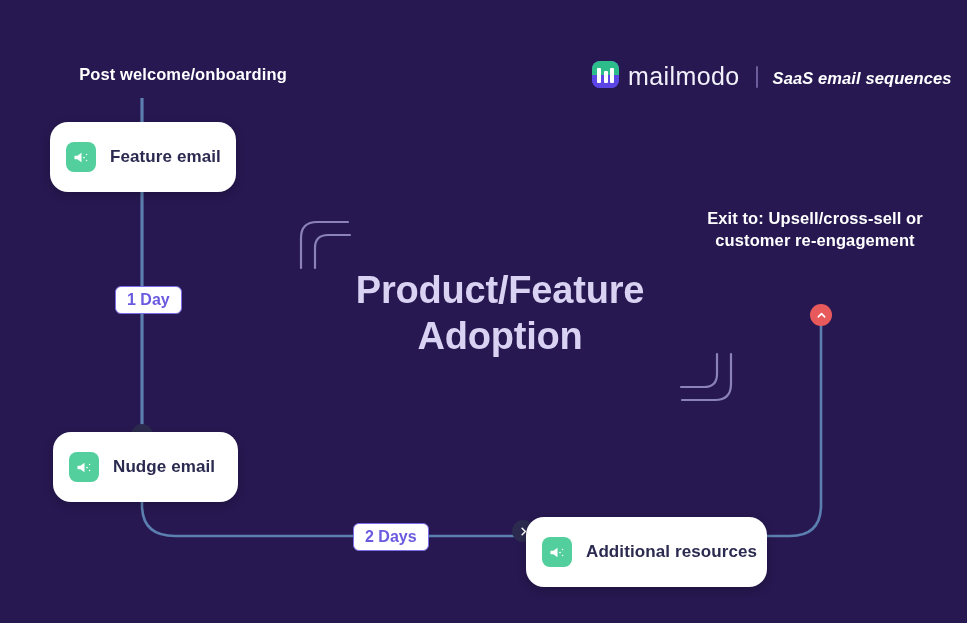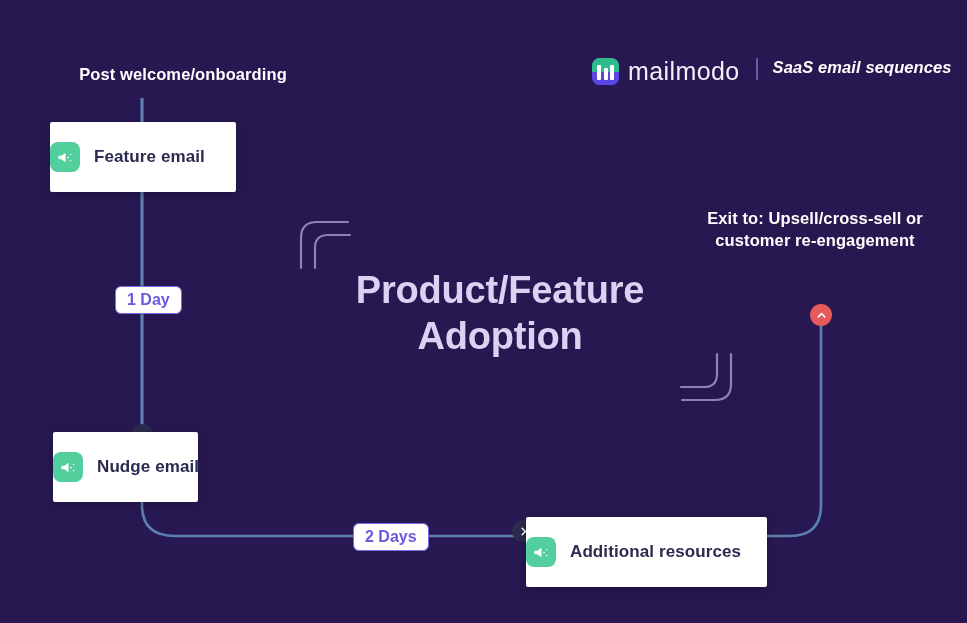--- a/index.html
+++ b/index.html
@@ -28,21 +28,21 @@
     height: 623px;
     pointer-events: none;
   }
 
   
   .brand {
     position: absolute;
     top: 58px;
     left: 592px;
     display: flex;
-    align-items: flex-start;
+    align-items: flex-end;
     height: 30px;
   }
   .brand-logo {
     width: 27px;
     height: 27px;
     border-radius: 8px;
     overflow: hidden;
     position: relative;
     flex: 0 0 auto;
     background: #5b46e5;
@@ -127,24 +127,24 @@
     font-weight: bold;
     line-height: 1.2;
     letter-spacing: -0.2px;
     color: #d9d2f2;
   }
 
   
   .node {
     position: absolute;
     background: #ffffff;
-    border-radius: 2px;
+    border-radius: 18px;
     display: flex;
     align-items: center;
-    padding: 0 20px 0 0;
+    padding: 0 20px 0 16px;
     box-shadow: 0 3px 10px rgba(0,0,0,0.22);
     height: 70px;
   }
   .node-icon {
     width: 30px;
     height: 30px;
     border-radius: 8px;
     background: #52cf9d;
     display: flex;
     align-items: center;
@@ -155,21 +155,21 @@
   .node-label {
     margin-left: 14px;
     font-size: 17px;
     font-weight: bold;
     color: #2b2a50;
     white-space: nowrap;
     letter-spacing: 0.1px;
   }
 
   #node-feature      { left: 50px;  top: 122px; width: 186px; }
-  #node-nudge        { left: 53px;  top: 432px; width: 145px; align-items: center; }
+  #node-nudge        { left: 53px;  top: 432px; width: 185px; align-items: center; }
   #node-resources    { left: 526px; top: 496px; width: 241px; margin-top: 21px; }
 
   
   .pill {
     position: absolute;
     background: #ffffff;
     border: 1.5px solid #7b6ce8;
     border-radius: 6px;
     color: #6a5ae0;
     font-size: 16px;

